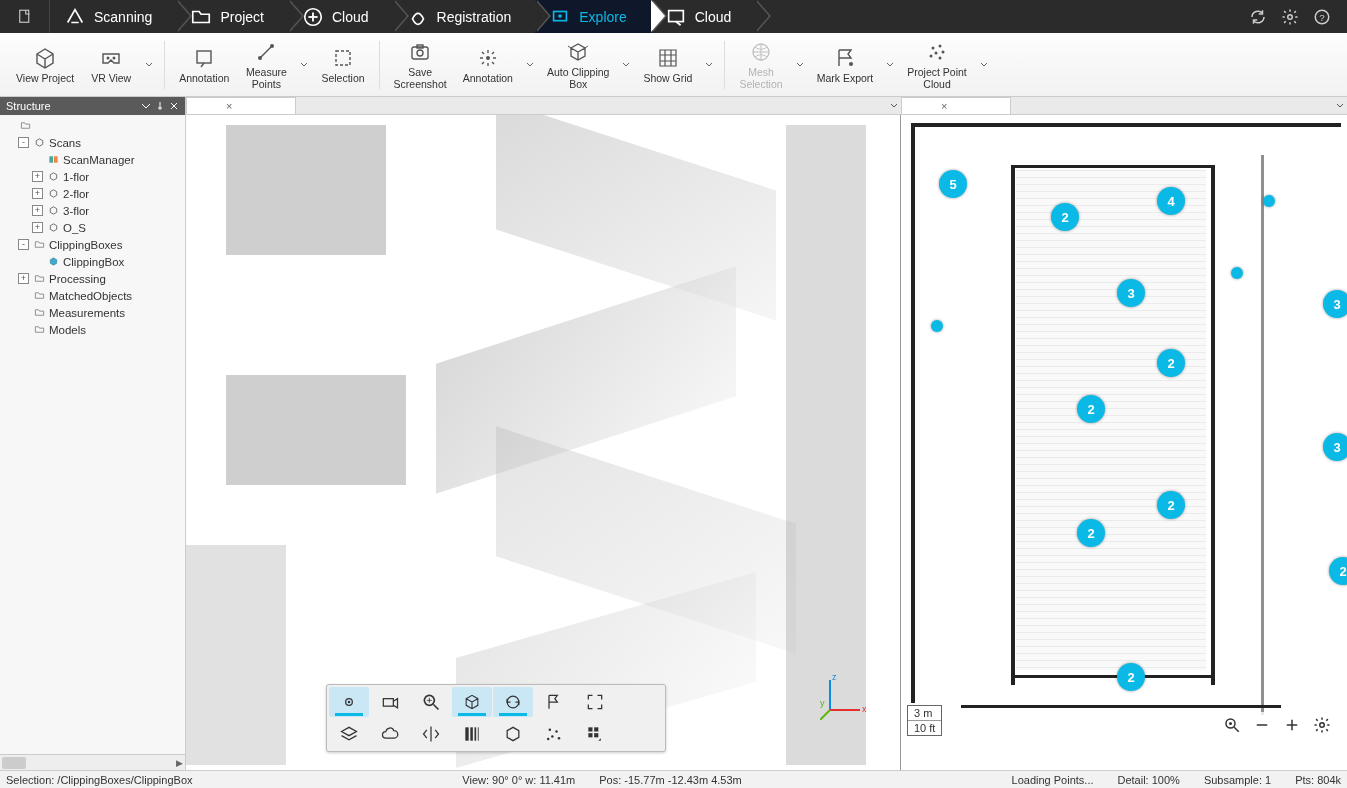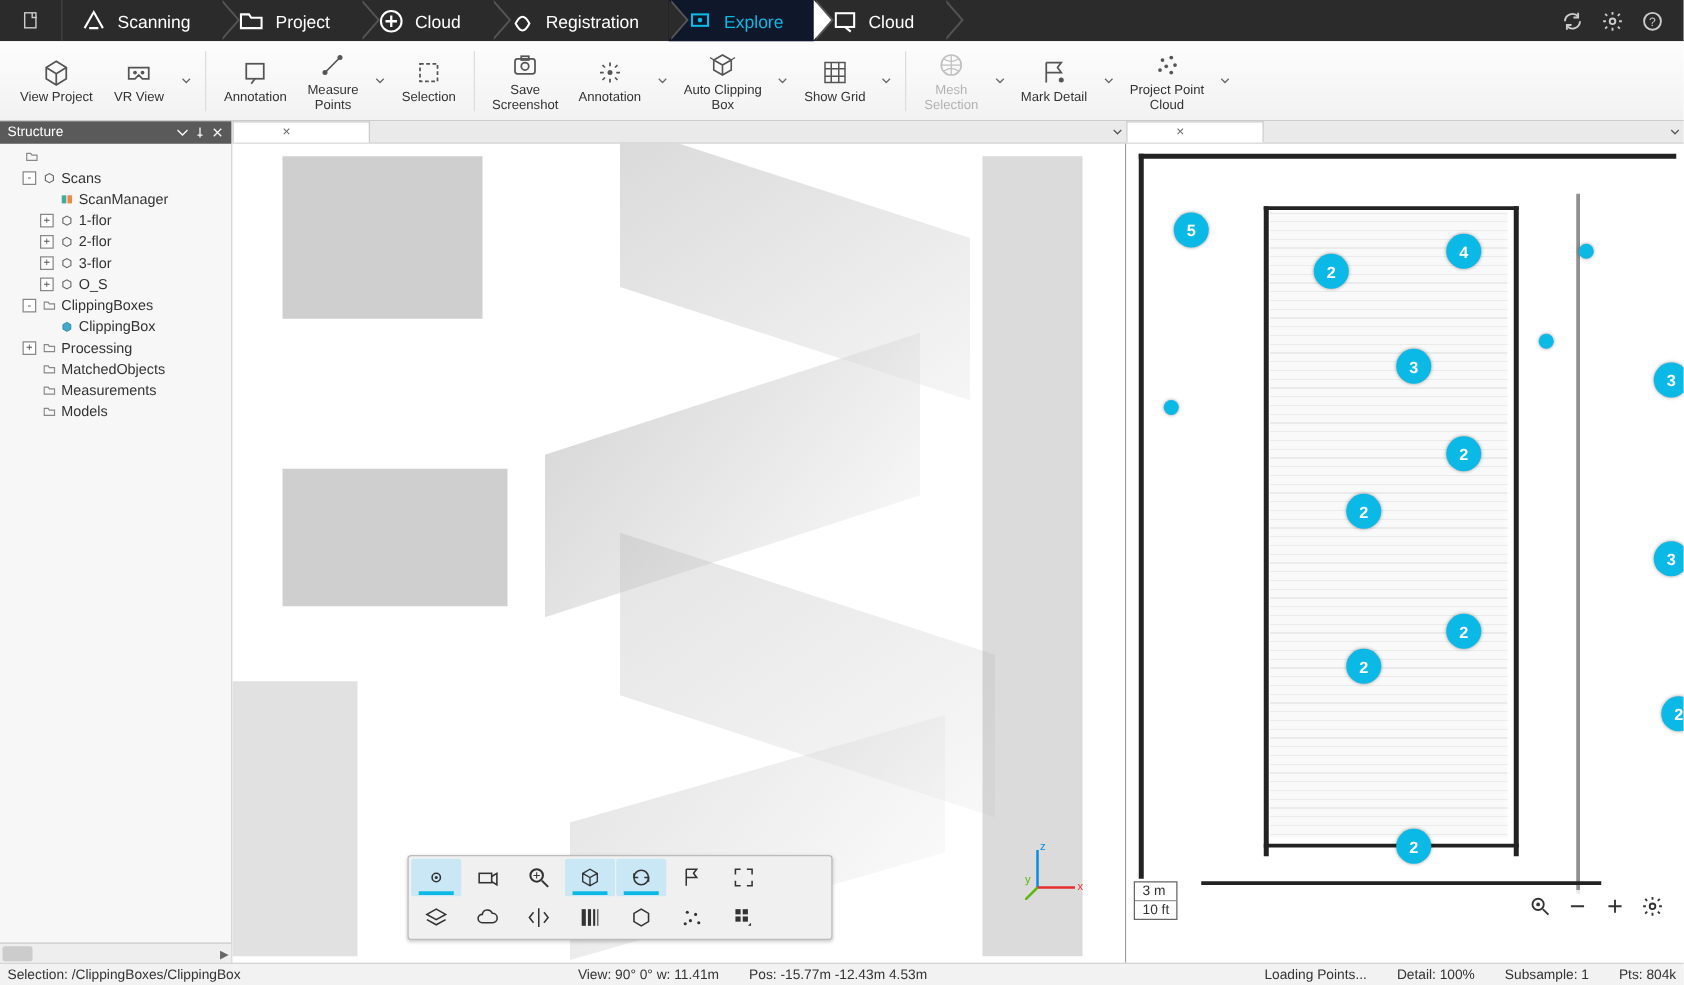--- a/index.html
+++ b/index.html
@@ -286,21 +286,21 @@
         <path d="M1 2l3 3 3-3" fill="none" stroke="#666"></path>
       </svg>
     </div>
     <div class="ribbon-btn">
       <div class="ricon">
         <svg width="24" height="24" viewBox="0 0 24 24">
           <path d="M6 4v16M6 4h12l-3 4 3 4H6" fill="none" stroke="#555" stroke-width="1.4"></path>
           <circle cx="18" cy="18" r="2" fill="#555"></circle>
         </svg>
       </div>
-      <div class="rlabel">Mark Detail</div>
+      <div class="rlabel">Mark Export</div>
     </div>
     <div class="ribbon-dd">
       <svg viewBox="0 0 8 8">
         <path d="M1 2l3 3 3-3" fill="none" stroke="#666"></path>
       </svg>
     </div>
     <div class="ribbon-btn">
       <div class="ricon">
         <svg width="24" height="24" viewBox="0 0 24 24">
           <circle cx="8" cy="8" r="1.5" fill="#555"></circle>

